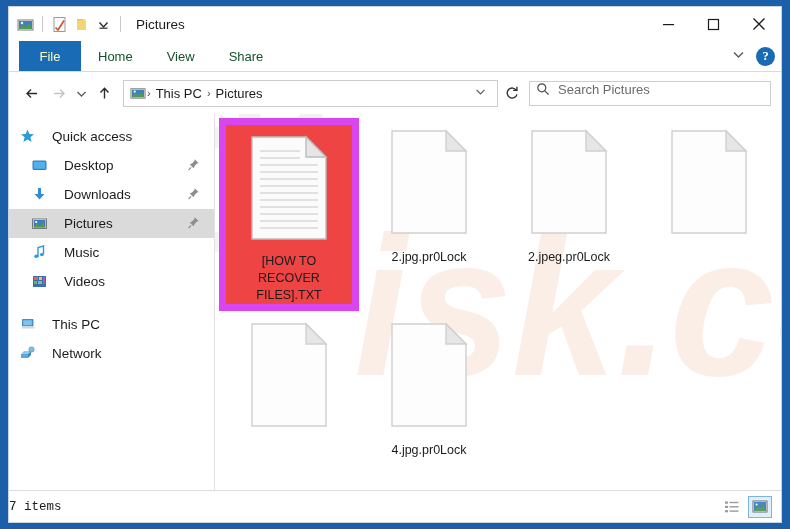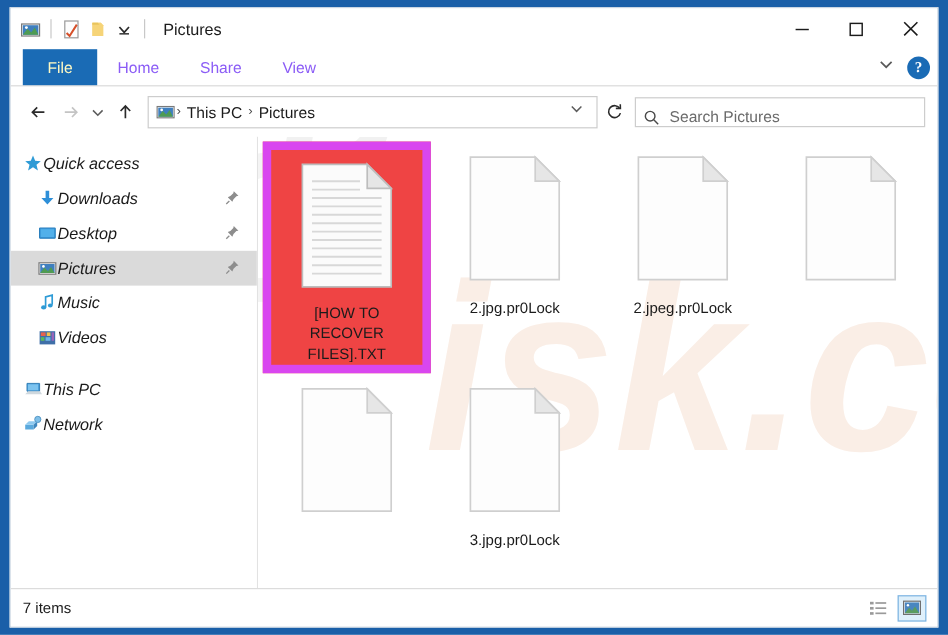--- a/index.html
+++ b/index.html
@@ -37,21 +37,21 @@
     height:30px;flex:0 0 30px;background:#ffffff;
     display:flex;align-items:stretch;position:relative;
     border-bottom:1px solid #dadada;
   }
   .tab-file{
     background:#1a6bb5;color:#fef9c3;font-size:13px;
     display:flex;align-items:center;justify-content:center;
     width:62px;margin:0 0 0 10px;
   }
   .tab{
-    color:#8b5cf6;font-size:13px;display:flex;align-items:center;
+    color:#14532d;font-size:13px;display:flex;align-items:center;
     justify-content:center;padding:0 17px;white-space:nowrap;
   }
   .ribbon-right{position:absolute;right:6px;top:0;height:30px;display:flex;align-items:center;gap:10px;}
   .help-btn{
     width:19px;height:19px;border-radius:50%;background:#1a6bb5;color:#fff;
     font-size:12.5px;font-weight:bold;display:flex;align-items:center;justify-content:center;
     font-family:"Liberation Serif", serif;
   }
 
   
@@ -65,37 +65,37 @@
     flex:1;height:25px;border:1px solid #cdcdcd;background:#ffffff;
     display:flex;align-items:center;padding:0 4px;margin-left:6px;
     min-width:0;
   }
   .crumb{font-size:13px;color:#1b1b1b;padding:0 4px;white-space:nowrap;}
   .crumb-sep{font-size:11px;color:#4a4a4a;padding:0 1px;}
   .addr-chev{margin-left:auto;padding:0 6px;}
   .refresh{width:27px;height:25px;display:flex;align-items:center;justify-content:center;}
   .searchbox{
     width:242px;height:25px;border:1px solid #cdcdcd;background:#ffffff;
-    display:flex;align-items:flex-end;padding:0 6px;margin-left:4px;box-sizing:border-box;
+    display:flex;align-items:flex-start;padding:0 6px;margin-left:4px;box-sizing:border-box;
   }
   .search-ph{font-size:13px;color:#6b6b6b;margin-left:8px;white-space:nowrap;}
 
   
   .body{flex:1;display:flex;min-height:0;position:relative;}
   .sidebar{
     width:205px;flex:0 0 205px;background:#ffffff;padding-top:8px;
     box-sizing:border-box;position:relative;z-index:2;
   }
   .navitem{
     height:29px;display:flex;align-items:center;padding-left:22px;
     font-size:13.5px;color:#1b1b1b;position:relative;box-sizing:border-box;
   }
   .navitem.root{padding-left:10px;}
   .navitem.selected{background:#dadada;}
-  .navitem .label{margin-left:0;white-space:nowrap;font-style:italic;}
+  .navitem .label{margin-left:16px;white-space:nowrap;}
   .navitem .pin{position:absolute;right:14px;top:50%;transform:translateY(-50%);}
   .gap{height:14px;}
 
   .content{
     flex:1;background:#ffffff;border-left:1px solid #e2e2e2;
     position:relative;min-width:0;overflow:hidden;
   }
   .grid{
     display:flex;flex-wrap:wrap;align-content:flex-start;
     padding:4px 0 0 4px;position:relative;z-index:2;
@@ -114,21 +114,21 @@
 
   
   .watermark{
     position:absolute;left:0;top:0;width:100%;height:100%;
     z-index:1;pointer-events:none;overflow:hidden;
   }
 
   
   .statusbar{
     height:31px;flex:0 0 31px;background:#ffffff;border-top:1px solid #dcdcdc;
-    display:flex;align-items:center;padding:0 10px;position:relative;
+    display:flex;align-items:center;padding:0 0;position:relative;font-family:Liberation Mono, monospace;
   }
   .status-text{font-size:12.5px;color:#1b1b1b;}
   .viewbtns{position:absolute;right:9px;top:0;height:31px;display:flex;align-items:center;gap:4px;}
   .viewbtn{width:24px;height:22px;display:flex;align-items:center;justify-content:center;box-sizing:border-box;}
   .viewbtn.active{border:1px solid #7eb4e2;background:#dff0fb;}
 </style>
 </head>
 <body>
 
 <div class="window">
@@ -182,22 +182,22 @@
         <svg width="14" height="14" viewBox="0 0 14 14">
             <path d="M1.5 1.5 L12.5 12.5 M12.5 1.5 L1.5 12.5" stroke="#1b1b1b" stroke-width="1.3" fill="none"></path>
           </svg>
       </div>
     </div>
   </div>
 
   <div class="ribbon">
     <div class="tab-file">File</div>
     <div class="tab">Home</div>
+    <div class="tab">View</div>
     <div class="tab">Share</div>
-    <div class="tab">View</div>
     <div class="ribbon-right">
       <span>
         <svg width="15" height="15" viewBox="0 0 15 15">
             <path d="M3 5.5 L7.5 10 L12 5.5" fill="none" stroke="#5a5a5a" stroke-width="1.4"></path>
           </svg>
       </span>
       <span class="help-btn">?</span>
     </div>
   </div>
 
@@ -270,42 +270,42 @@
           <svg width="17" height="17" viewBox="0 0 17 17">
             <path d="M8.5 1.6 L10.3 6 L15 6.3 L11.4 9.3 L12.6 14 L8.5 11.4 L4.4 14 L5.6 9.3 L2 6.3 L6.7 6 Z" fill="#2e9bd6"></path>
           </svg>
         </span>
         <span class="label">Quick access</span>
       </div>
 
       <div class="navitem">
         <span style="display:flex;">
           <svg width="17" height="17" viewBox="0 0 17 17">
-            <path d="M7 2 H10 V8 H13.5 L8.5 13.5 L3.5 8 H7 Z" fill="#2e8fd8"></path>
-          </svg>
-        </span>
-        <span class="label">Downloads</span>
+            <rect x="2" y="4" width="13" height="8.5" rx="0.5" fill="#3f9fe0" stroke="#2a7fbd" stroke-width="1"></rect>
+            <rect x="3" y="5" width="11" height="6.5" fill="#52b0ea"></rect>
+          </svg>
+        </span>
+        <span class="label">Desktop</span>
         <span class="pin">
           <svg width="13" height="13" viewBox="0 0 13 13">
               <g fill="#8d8d8d">
                 <path d="M7.8 1.3 L11.7 5.2 L10 5.6 L7.6 8 L6.6 10.2 L2.8 6.4 L5 5.4 L7.4 3 Z"></path>
                 <rect x="1" y="10.2" width="3.6" height="1.1" transform="rotate(-45 2.8 10.7)"></rect>
               </g>
             </svg>
         </span>
       </div>
 
       <div class="navitem">
         <span style="display:flex;">
           <svg width="17" height="17" viewBox="0 0 17 17">
-            <rect x="2" y="4" width="13" height="8.5" rx="0.5" fill="#3f9fe0" stroke="#2a7fbd" stroke-width="1"></rect>
-            <rect x="3" y="5" width="11" height="6.5" fill="#52b0ea"></rect>
-          </svg>
-        </span>
-        <span class="label">Desktop</span>
+            <path d="M7 2 H10 V8 H13.5 L8.5 13.5 L3.5 8 H7 Z" fill="#2e8fd8"></path>
+          </svg>
+        </span>
+        <span class="label">Downloads</span>
         <span class="pin">
           <svg width="13" height="13" viewBox="0 0 13 13">
               <g fill="#8d8d8d">
                 <path d="M7.8 1.3 L11.7 5.2 L10 5.6 L7.6 8 L6.6 10.2 L2.8 6.4 L5 5.4 L7.4 3 Z"></path>
                 <rect x="1" y="10.2" width="3.6" height="1.1" transform="rotate(-45 2.8 10.7)"></rect>
               </g>
             </svg>
         </span>
       </div>
 
@@ -456,21 +456,21 @@
         </div>
 
 
         <div class="tile">
           <div class="iconwrap">
             <svg width="82" height="106" viewBox="0 0 82 106">
               <path d="M4 2 H58 L78 22 V104 H4 Z" fill="#fdfdfd" stroke="#cfcfcf" stroke-width="1.4"></path>
               <path d="M58 2 L78 22 H58 Z" fill="#e6e6e6" stroke="#cfcfcf" stroke-width="1.4"></path>
             </svg>
           </div>
-          <div class="fname">3.jpg.pr0Lock</div>
+          <div class="fname">4.jpg.pr0Lock</div>
         </div>
 
       </div>
     </div>
   </div>
 
   <div class="statusbar">
     <span class="status-text">7 items</span>
     <div class="viewbtns">
       <div class="viewbtn">

